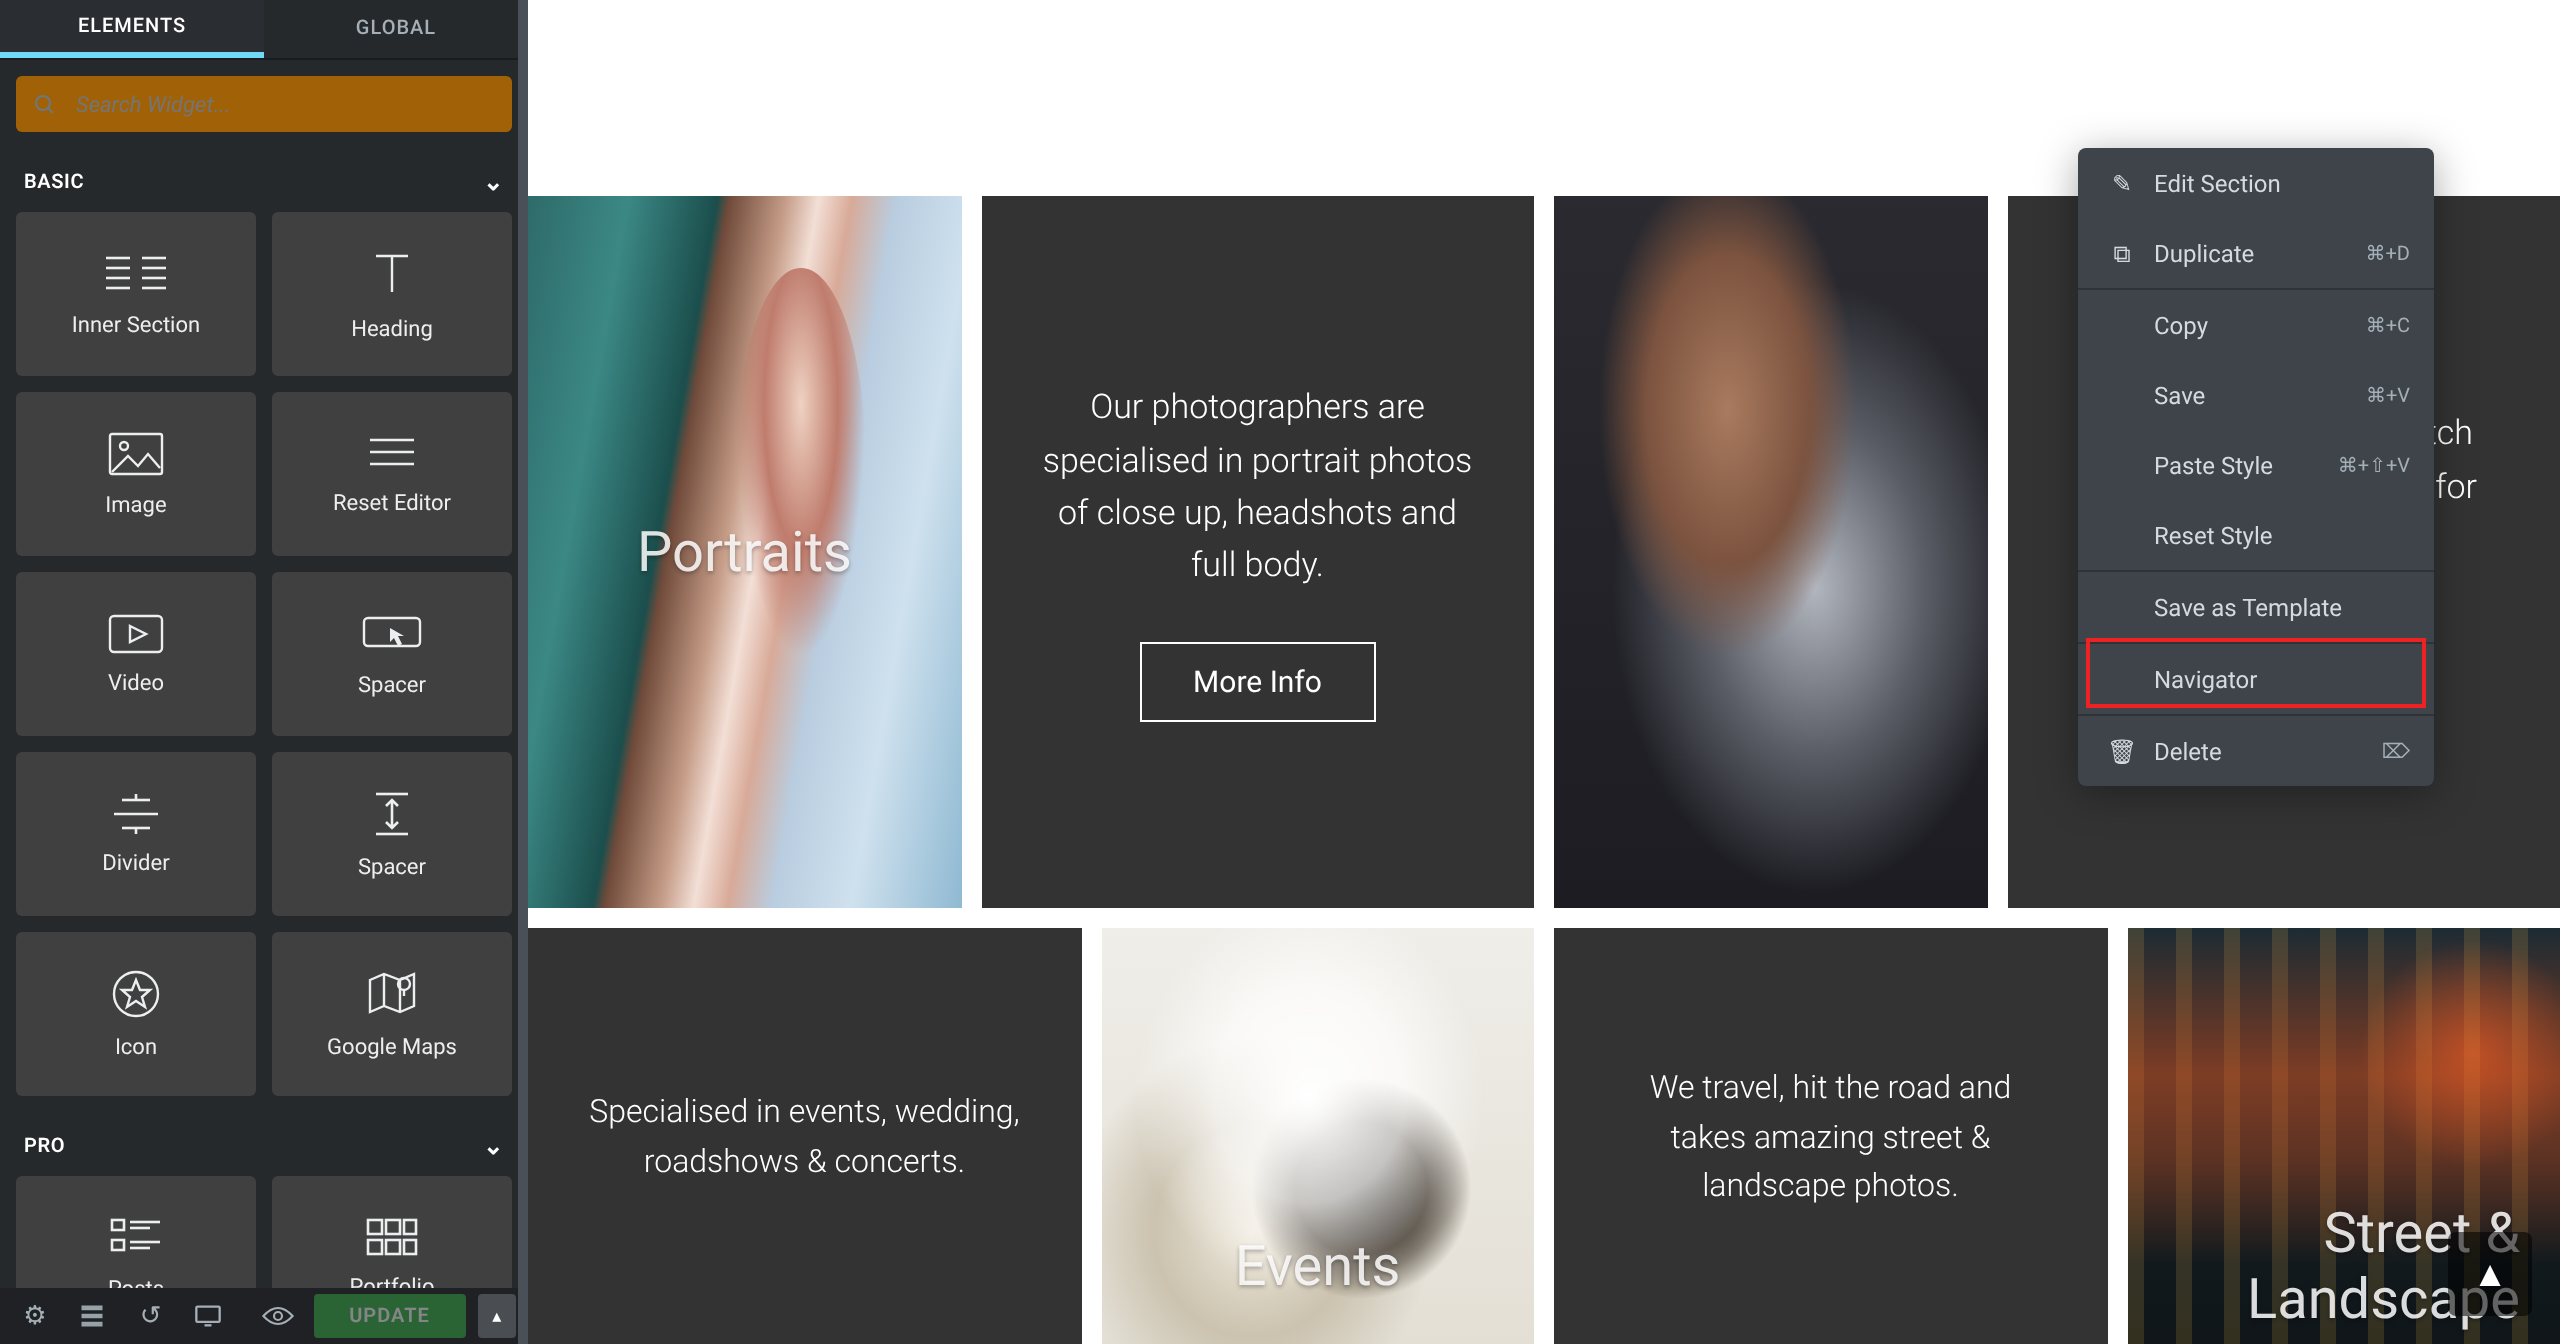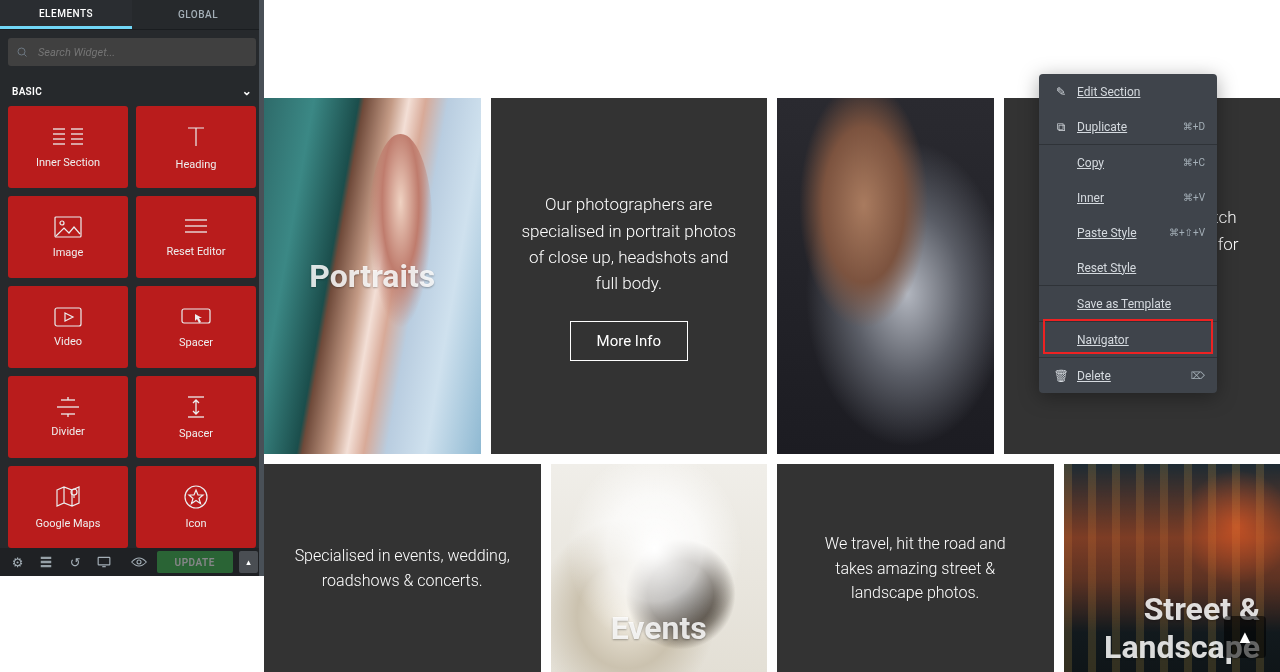--- a/index.html
+++ b/index.html
@@ -1,50 +1,50 @@
 <!DOCTYPE html>
 <html><head>
 <meta charset="utf-8">
 <style>
 * { margin: 0; padding: 0; box-sizing: border-box; font-family: -apple-system, BlinkMacSystemFont, "Segoe UI", Roboto, sans-serif; }
 body { width: 1280px; height: 672px; overflow: hidden; background: #fff; display: flex; }
 
 
-.sidebar { width: 264px; height: 576px; background: #26292c; color: #a4afb7; display: flex; flex-direction: column; position: relative; }
+.sidebar { width: 264px; height: 672px; background: #26292c; color: #a4afb7; display: flex; flex-direction: column; position: relative; }
 .tabs { display: flex; height: 30px; border-bottom: 1px solid #1a1d20; }
 .tab { flex: 1; display: flex; align-items: center; justify-content: center; font-size: 10px; font-weight: 500; letter-spacing: .5px; cursor: pointer; }
 .tab.active { color: #fff; border-bottom: 3px solid #71d7f7; background:#2a2d31; }
 .search-wrap { padding: 8px; }
-.search { width: 100%; height: 28px; background: #404040; border: none; border-radius: 3px; color: #eee; padding: 0 10px 0 30px; font-size: 11px; font-style: italic; }
+.search { width: 100%; height: 28px; background: #a16207; border: none; border-radius: 3px; color: #eee; padding: 0 10px 0 30px; font-size: 11px; font-style: italic; }
 .search-wrap { position: relative; }
 .search-icon { position: absolute; left: 16px; top: 50%; transform: translateY(-50%); color: #6d7882; }
 .category { padding: 10px 12px 8px; font-size: 10px; font-weight: 600; letter-spacing: .3px; color:#fff; display: flex; justify-content: space-between; align-items: center; cursor: pointer; }
 .chev { font-size: 12px; }
 .widgets { flex: 1; overflow-y: auto; padding: 0 8px; }
 .grid { display: grid; grid-template-columns: 1fr 1fr; gap: 8px; }
-.widget { background: #b91c1c; border-radius: 3px; height: 82px; display: flex; flex-direction: column; align-items: center; justify-content: center; gap: 8px; cursor: grab; }
+.widget { background: #404040; border-radius: 3px; height: 82px; display: flex; flex-direction: column; align-items: center; justify-content: center; gap: 8px; cursor: grab; }
 .widget .ico { color: #eceeef; }
 .widget .lbl { font-size: 11px; color: #eee; }
 .footer { height: 28px; background: #1f2124; display: flex; align-items: center; gap: 6px; padding: 0 6px; }
 .fbtn { width: 24px; height: 24px; display: flex; align-items: center; justify-content: center; color: #a4afb7; cursor: pointer; font-size: 13px; }
 .spacer-f { flex: 1; }
 .update { padding: 0 18px; height: 22px; background: #39b54a; opacity:.45; color: #fff; font-size: 10px; font-weight:600; letter-spacing:.5px; border:none; border-radius:2px; cursor:pointer; }
 .footer .more { width:20px; height:22px; background:#4a4e53; color:#fff; display:flex; align-items:center; justify-content:center; font-size:9px; border-radius:2px; cursor:pointer; }
 .grip { position:absolute; right:-1px; top:0; width:6px; height:100%; background:#495057; }
 .handle { position:absolute; right:-13px; top:310px; width:13px; height:38px; background:#495057; border-radius:0 3px 3px 0; display:flex; align-items:center; justify-content:center; color:#d5dadf; cursor:pointer; font-size:11px; }
 
 
 .canvas { flex:1; background:#fff; overflow:hidden; position:relative; }
 .topgap { height:98px; background:#fff; }
 .row { display:flex; gap:10px; margin-bottom:10px; }
 .cell { flex:1; height:356px; position:relative; overflow:hidden; }
 .cell.dark { background:#333; color:#fff; display:flex; flex-direction:column; align-items:center; justify-content:center; padding:30px; text-align:center; }
 .cell.dark .desc { font-size:17px; line-height:1.55; margin-bottom:24px; font-weight:300; }
 .cell.dark .btn { border:1.5px solid #fff; background:transparent; color:#fff; padding:10px 26px; font-size:15px; cursor:pointer; }
-.overlay-title { position:absolute; top:50%; left:50%; transform:translate(-50%,-50%); color:#fff; color:rgba(255,255,255,.85); font-size:32px; font-weight:700; text-shadow:0 1px 2px rgba(0,0,0,.3); }
+.overlay-title { position:absolute; top:50%; left:50%; transform:translate(-50%,-50%); color:#fff; color:rgba(255,255,255,.85); font-size:28px; font-weight:400; text-shadow:0 1px 2px rgba(0,0,0,.3); }
 .row2 { display:flex; gap:10px; }
 .row2 .cell { height:210px; }
 .row2 .dark .desc { font-size:16px; margin-bottom:0; }
 .ph { width:100%; height:100%; position:relative; }
 
 .ph1 { background:linear-gradient(100deg,#2e6b6a 0%,#3b8885 18%, #1b4e4c 34%, #6f4a3a 36%, #c49b86 46%, #f3dfd6 52%, #d8aa98 58%, #b9cde0 66%, #cfe1ee 80%, #8fb9d2 100%); }
 .ph1::after{content:"";position:absolute;left:48%;top:10%;width:30%;height:55%;background:radial-gradient(ellipse at 50% 35%, #efd2c2 0%, #bf7c6d 40%, transparent 70%);border-radius:50%;}
 .ph2 { background:linear-gradient(180deg,#2a2a30 0%, #1c1c22 100%); }
 .ph2::before{content:"";position:absolute;inset:0;background:radial-gradient(ellipse at 40% 30%, #a97b5f 0%, #7c533f 22%, transparent 35%), radial-gradient(ellipse at 60% 55%, #b2b6bf 0%, #5a5d66 30%, transparent 55%);} 
 .ph3 { background:linear-gradient(180deg,#f0eee9 0%, #e3dfd5 100%); }
@@ -53,21 +53,21 @@
 .ph4::before{content:"";position:absolute;inset:0;background:
   linear-gradient(180deg, transparent 0%, rgba(226,86,32,.5) 35%, rgba(226,86,32,.35) 55%, transparent 80%),
   repeating-linear-gradient(90deg, rgba(255,200,80,.15) 0 8px, transparent 8px 24px),
   radial-gradient(circle at 80% 30%, rgba(255,100,40,.6) 0%, transparent 25%);} 
 .scroll-top { position:absolute; right:14px; bottom:14px; width:42px; height:42px; border-radius:4px; background:rgba(0,0,0,.55); color:#fff; display:flex; align-items:center; justify-content:center; cursor:pointer; font-size:18px; }
 
 
 .ctx { position:absolute; left:775px; top:74px; width:178px; background:#3f444b; border-radius:4px; color:#d5dadf; font-size:12px; box-shadow:0 4px 20px rgba(0,0,0,.35); z-index:50; overflow:hidden; }
 .ctx .item { display:flex; align-items:center; height:35px; padding:0 12px; cursor:pointer; }
 .ctx .item .mi { width:20px; display:flex; justify-content:center; margin-right:6px; font-size:12px; }
-.ctx .item .txt { flex:1;text-decoration:underline; }
+.ctx .item .txt { flex:1; }
 .ctx .item .kb { font-size:10px; color:#a4afb7; }
 .ctx .sep { height:1px; background:#2f3338; }
 .ctx .item.indent .mi { visibility:hidden; }
 .ctx .hl { position:absolute; left:4px; top:245px; width:170px; height:35px; border:2px solid #e22; pointer-events:none; }
 
 svg { display:block; }
 </style>
 </head>
 <body>
 
@@ -170,36 +170,36 @@
             <svg width="24" height="24" viewBox="0 0 24 24" fill="none" stroke="currentColor" stroke-width="1.3">
               <line x1="4" y1="2" x2="20" y2="2"></line>
               <line x1="4" y1="22" x2="20" y2="22"></line>
               <path d="M12 5 v14 M9 8 l3 -3 l3 3 M9 16 l3 3 l3 -3"></path>
             </svg>
           </span>
         <span class="lbl">Spacer</span>
       </div>
       <div class="widget">
         <span class="ico">
+            <svg width="24" height="24" viewBox="0 0 24 24" fill="none" stroke="currentColor" stroke-width="1.2">
+              <circle cx="12" cy="12" r="11"></circle>
+              <path d="M12 5 l2 5 l5 0 l-4 3.5 l1.5 5 l-4.5 -3 l-4.5 3 l1.5 -5 l-4 -3.5 l5 0 z"></path>
+            </svg>
+          </span>
+        <span class="lbl">Icon</span>
+      </div>
+      <div class="widget">
+        <span class="ico">
             <svg width="26" height="24" viewBox="0 0 26 24" fill="none" stroke="currentColor" stroke-width="1.2">
               <path d="M2 5 l7 -3 l8 3 l7 -3 v16 l-7 3 l-8 -3 l-7 3 z M9 2 v16 M17 5 v16"></path>
               <circle cx="19" cy="7" r="3"></circle>
               <path d="M19 10 l0 3"></path>
             </svg>
           </span>
         <span class="lbl">Google Maps</span>
-      </div>
-      <div class="widget">
-        <span class="ico">
-            <svg width="24" height="24" viewBox="0 0 24 24" fill="none" stroke="currentColor" stroke-width="1.2">
-              <circle cx="12" cy="12" r="11"></circle>
-              <path d="M12 5 l2 5 l5 0 l-4 3.5 l1.5 5 l-4.5 -3 l-4.5 3 l1.5 -5 l-4 -3.5 l5 0 z"></path>
-            </svg>
-          </span>
-        <span class="lbl">Icon</span>
       </div>
     </div>
 
     <div class="category" style="margin:8px -8px 0;">
       <span>PRO</span>
       <span class="chev">⌄</span>
     </div>
     <div class="grid">
       <div class="widget">
         <span class="ico">
@@ -310,21 +310,21 @@
       <span class="kb">⌘+D</span>
     </div>
     <div class="sep"></div>
     <div class="item indent">
       <span class="mi">·</span>
       <span class="txt">Copy</span>
       <span class="kb">⌘+C</span>
     </div>
     <div class="item indent">
       <span class="mi">·</span>
-      <span class="txt">Inner</span>
+      <span class="txt">Save</span>
       <span class="kb">⌘+V</span>
     </div>
     <div class="item indent">
       <span class="mi">·</span>
       <span class="txt">Paste Style</span>
       <span class="kb">⌘+⇧+V</span>
     </div>
     <div class="item indent">
       <span class="mi">·</span>
       <span class="txt">Reset Style</span>

